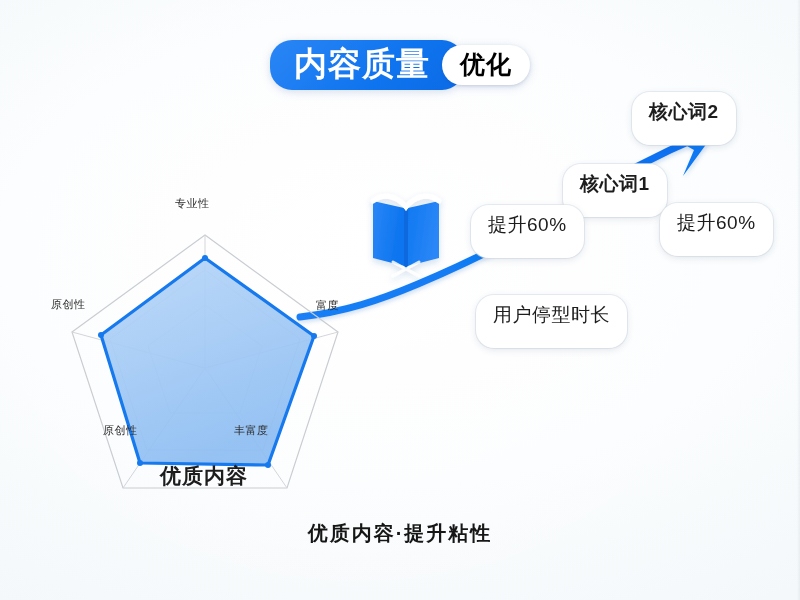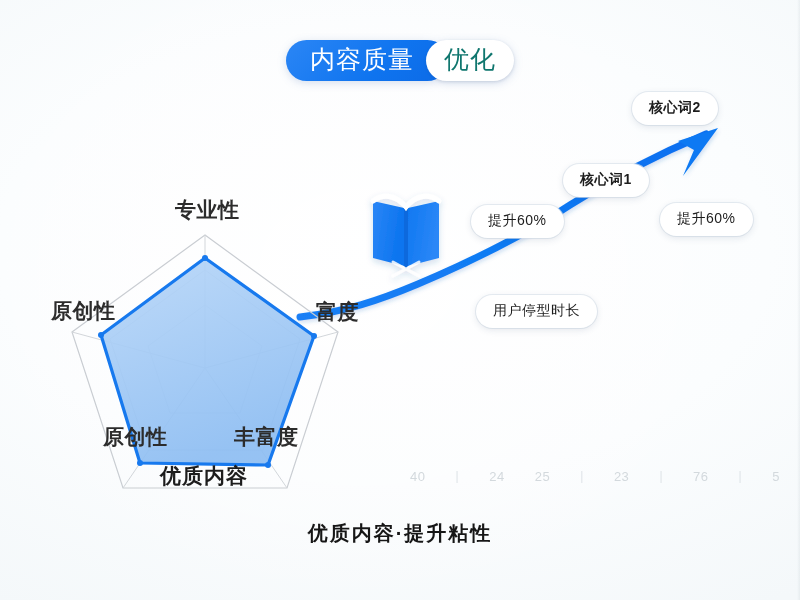--- a/index.html
+++ b/index.html
@@ -54,35 +54,35 @@
   }
   .badge {
     position: relative;
     display: flex;
     align-items: center;
     filter: drop-shadow(0 2px 4px rgba(30,80,160,0.18));
   }
   .badge-primary {
     background: linear-gradient(135deg, #2b86f5 0%, #0f74ef 60%, #0c6ae6 100%);
     color: #ffffff;
-    font-size: 25px;
-    font-weight: 400;
+    font-size: 33px;
+    font-weight: 700;
     letter-spacing: 1px;
     padding: 5px 34px 7px 24px;
     border-radius: 22px;
     line-height: 1.15;
     white-space: nowrap;
   }
   .badge-secondary {
     position: relative;
     margin-left: -22px;
     background: #ffffff;
-    color: #0f766e;
+    color: #000000;
     font-size: 25px;
-    font-weight: 400;
+    font-weight: 700;
     letter-spacing: 1px;
     padding: 5px 18px 7px 18px;
     border-radius: 22px;
     line-height: 1.15;
     white-space: nowrap;
     box-shadow: 0 1px 3px rgba(40,60,90,0.14);
   }
 
   
   .headline {
@@ -126,25 +126,24 @@
     position: absolute;
     left: 55px;
     top: 225px;
     width: 300px;
     height: 230px;
   }
   .radar svg { display: block; overflow: visible; }
 
   .radar-label {
     position: absolute;
-    font-size: 21px;
+    font-size: 11px;
     color: #2c2c2c;
     white-space: nowrap;
     letter-spacing: 0.5px;
-    font-weight: bold;
   }
   .rl-top    { left: 175px; top: 196px; }
   .rl-left   { left: 51px;  top: 297px; }
   .rl-right  { left: 316px; top: 298px; }
   .rl-bleft  { left: 103px; top: 423px; }
   .rl-bright { left: 234px; top: 423px; }
 
   
   .arrow-layer {
     position: absolute;
@@ -164,23 +163,23 @@
     width: 70px;
     height: 86px;
   }
   .book svg { display: block; overflow: visible; }
 
   
   .tag {
     position: absolute;
     background: #ffffff;
     border-radius: 18px;
-    font-size: 14px;
+    font-size: 19px;
     color: #1d1d1d;
-    padding: 7px 17px 8px 17px;
+    padding: 7px 17px 20px 17px;
     white-space: nowrap;
     box-shadow: 0 2px 7px rgba(50,70,110,0.13), 0 0 0 1px rgba(225,232,240,0.7);
     letter-spacing: 0.5px;
   }
   .tag-kw2   { left: 632px; top: 92px;  font-weight: 700; }
   .tag-kw1   { left: 563px; top: 164px; font-weight: 700; }
   .tag-lift1 { left: 471px; top: 205px; }
   .tag-lift2 { left: 660px; top: 203px; }
   .tag-dwell { left: 476px; top: 295px; }
 
@@ -311,28 +310,16 @@
 
 
   <div class="tag tag-kw2">核心词2</div>
   <div class="tag tag-kw1">核心词1</div>
   <div class="tag tag-lift1">提升60%</div>
   <div class="tag tag-lift2">提升60%</div>
   <div class="tag tag-dwell">用户停型时长</div>
 
   <div class="subcaption">优质内容</div>
 
-  <div class="axis">
-    <span>40</span>
-    <span class="tick-mark">|</span>
-    <span>24</span>
-    <span>25</span>
-    <span class="tick-mark">|</span>
-    <span>23</span>
-    <span class="tick-mark">|</span>
-    <span>76</span>
-    <span class="tick-mark">|</span>
-    <span>5</span>
-  </div>
 
   <div class="caption">优质内容·提升粘性</div>
 
 </div>
 
 </body></html>

